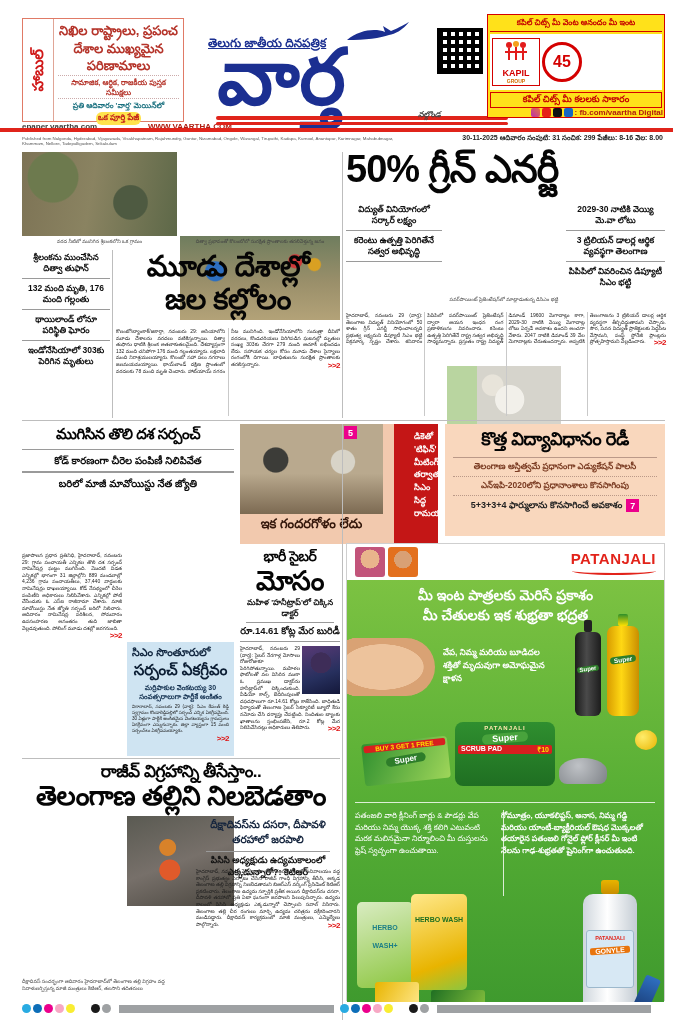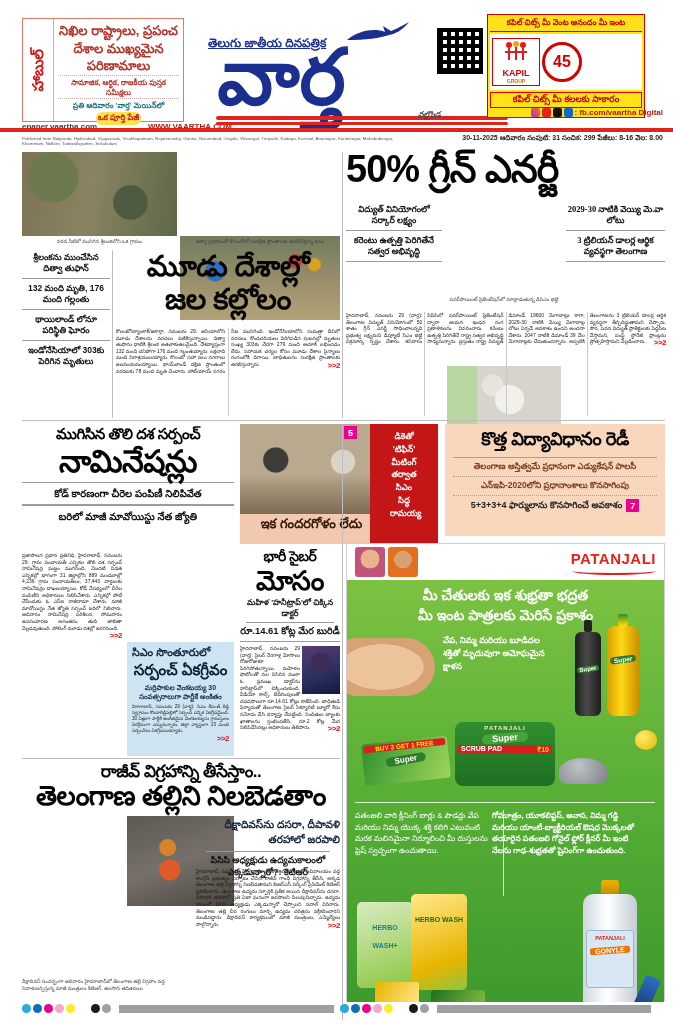--- a/index.html
+++ b/index.html
@@ -48,21 +48,21 @@
   </svg>
   <div class="abs" style="left:218px;top:38px;width:290px;font-family:'DejaVu Serif',serif;font-size:78px;line-height:1;font-weight:800;color:#1b2f91;transform:skewX(-2deg);">వార్త</div>
   <div class="abs" style="left:216px;top:116px;width:292px;height:4px;background:#e0241b;border-radius:2px;"></div>
   <div class="abs" style="left:216px;top:122px;width:292px;height:3px;background:#e0241b;border-radius:2px;"></div>
 
   <div class="abs" style="left:437px;top:28px;width:42px;height:42px;border:2px solid #000;
        background:
         repeating-linear-gradient(0deg,#000 0 4px,transparent 4px 8px),
         repeating-linear-gradient(90deg,#000 0 4px,#fff 4px 8px);"></div>
 
-  <div class="abs" style="left:487px;top:14px;width:158px;height:104px;background:#ffe11a;border:1.5px solid #d40000;padding:2px;box-sizing:border-box;">
+  <div class="abs" style="left:487px;top:14px;width:178px;height:104px;background:#ffe11a;border:1.5px solid #d40000;padding:2px;box-sizing:border-box;">
     <div style="font-size:8px;font-weight:800;color:#c40000;text-align:center;border-bottom:1px solid #d40000;padding:1px 0 2px;">కపిల్ చిట్స్ మీ వెంట ఆనందం మీ ఇంట</div>
     <div style="display:flex;align-items:center;background:#fff;margin-top:2px;height:56px;">
       <div style="width:44px;text-align:center;border:1px solid #d40000;margin:2px;padding:1px;">
         <svg width="28" height="24" viewBox="0 0 28 24">
           <circle cx="7" cy="5" r="3" fill="#e21c1c"></circle>
             <circle cx="14" cy="4" r="3" fill="#f4a01c"></circle>
             <circle cx="21" cy="5" r="3" fill="#e21c1c"></circle>
           <path d="M7 8 L7 20 M14 7 L14 20 M21 8 L21 20 M3 12 L25 12" stroke="#e21c1c" stroke-width="2" fill="none"></path>
         </svg>
         <div style="font-size:9px;font-weight:800;color:#d40000;">KAPIL</div>
@@ -128,36 +128,36 @@
     <div class="pt">విద్యుత్ వినియోగంలో సర్కార్ లక్ష్యం</div>
     <div class="hairline"></div>
     <div class="pt">కరెంటు ఉత్పత్తి పెరిగితేనే సత్వర అభివృద్ధి</div>
     <div class="hairline"></div>
   </div>
   <div class="abs ph" style="left:447px;top:198px;width:114px;height:96px;background:
       radial-gradient(circle at 55% 35%,#f2f0ea 0 16%,transparent 17%),
       radial-gradient(circle at 40% 20%,#e8e4da 0 10%,transparent 11%),
       linear-gradient(90deg,#b9d5a0 0 26%,#d6d4cc 26% 100%);"></div>
   <div class="abs cap" style="left:447px;top:296px;width:114px;">పవర్‌పాయింట్ ప్రెజెంటేషన్‌లో మాట్లాడుతున్న డిసిఎం భట్టి</div>
-  <div class="abs" style="left:566px;top:200px;width:99px;font-family:Liberation Serif, serif;">
+  <div class="abs" style="left:566px;top:200px;width:99px;">
     <div class="pt">2029-30 నాటికి వెయ్యి మె.వా లోటు</div>
     <div class="hairline"></div>
     <div class="pt">3 ట్రిలియన్ డాలర్ల ఆర్థిక వ్యవస్థగా తెలంగాణ</div>
     <div class="hairline"></div>
+    <div class="pt">పిపిపిలో వివరించిన డిప్యూటీ సిఎం భట్టి</div>
   </div>
   <div class="abs body-txt cols4" style="left:346px;top:312px;width:320px;height:104px;">
     <span>హైదరాబాద్, నవంబరు 29 (వార్త): తెలంగాణ విద్యుత్ వినియోగంలో 50 శాతం గ్రీన్ ఎనర్జీ సాధించాలన్నది ప్రభుత్వ లక్ష్యమని డిప్యూటీ సిఎం భట్టి విక్రమార్క స్పష్టం చేశారు. శనివారం పిపిపిలో పవర్‌పాయింట్ ప్రెజెంటేషన్ ద్వారా ఆయన ఇంధన రంగ ప్రణాళికలను వివరించారు. కరెంటు ఉత్పత్తి పెరిగితేనే రాష్ట్ర సత్వర అభివృద్ధి సాధ్యమన్నారు. ప్రస్తుతం రాష్ట్ర విద్యుత్ డిమాండ్ 19600 మెగావాట్లు కాగా, 2029-30 నాటికి వెయ్యి మెగావాట్ల లోటు ఏర్పడే అవకాశం ఉందని అంచనా వేశారు. 2047 నాటికి డిమాండ్ 39 వేల మెగావాట్లకు చేరుతుందన్నారు. అప్పటికి తెలంగాణను 3 ట్రిలియన్ డాలర్ల ఆర్థిక వ్యవస్థగా తీర్చిదిద్దుతామని చెప్పారు. సౌర, పవన విద్యుత్ ప్రాజెక్టులకు పెద్దపీట వేస్తామని, పంప్డ్ స్టోరేజీ ప్లాంట్లను ప్రోత్సహిస్తామని వెల్లడించారు.</span>
     <span class="jump">&gt;&gt;2</span>
   </div>
 
   <div class="abs hrule" style="left:22px;top:420px;width:643px;"></div>
 
   <div class="abs" style="left:22px;top:425px;width:212px;">
     <div class="hl" style="font-size:15px;">ముగిసిన తొలి దశ సర్పంచ్</div>
-    <div class="hl" style="font-size:31px;line-height:1.05;">నామినేషన్లు</div>
     <div class="hairline" style="margin-top:3px;"></div>
     <div class="pt" style="font-size:10px;">కోడ్ కారణంగా చీరెల పంపిణీ నిలిపివేత</div>
     <div class="hairline"></div>
     <div class="hairline"></div>
     <div class="pt" style="font-size:10px;">బరిలో మాజీ మావోయిస్టు నేత జ్యోతి</div>
   </div>
   <div class="abs body-txt" style="left:22px;top:552px;width:100px;height:204px;">
     <span>ప్రజాపాలన ప్రధాన ప్రతినిధి, హైదరాబాద్, నవంబరు 29: గ్రామ పంచాయతీ ఎన్నికల తొలి దశ సర్పంచ్ నామినేషన్ల ఘట్టం ముగిసింది. మొదటి విడత ఎన్నికల్లో భాగంగా 31 జిల్లాల్లోని 889 మండలాల్లో 4,236 గ్రామ పంచాయతీలు, 37,440 వార్డులకు నామినేషన్లు దాఖలయ్యాయి. కోడ్ నేపథ్యంలో చీరెల పంపిణీని అధికారులు నిలిపివేశారు. ఎన్నికల్లో పోటీ చేసేందుకు ఓ ఎస్ఐ రాజీనామా చేశారు. మాజీ మావోయిస్టు నేత జ్యోతి సర్పంచ్ బరిలో నిలిచారు. ఆదివారం నామినేషన్ల పరిశీలన, సోమవారం ఉపసంహరణ అనంతరం తుది జాబితా వెల్లడవుతుంది. పోలింగ్ మూడు దశల్లో జరగనుంది.</span>
     <span class="jump">&gt;&gt;2</span>
   </div>
@@ -174,21 +174,21 @@
   </div>
 
   <div class="abs" style="left:240px;top:424px;width:198px;height:120px;background:#f2c9ae;">
     <div class="ph" style="position:absolute;left:0;top:0;width:143px;height:90px;background:
         radial-gradient(circle at 25% 40%,#3c3c38 0 10%,transparent 11%),
         radial-gradient(circle at 72% 42%,#d8d4c8 0 10%,transparent 11%),
         linear-gradient(180deg,#b9a98e 0 55%,#7c6a52 100%);">
       <div class="badge" style="position:absolute;right:26px;top:2px;">5</div>
     </div>
     <div style="position:absolute;left:0;top:92px;width:143px;font-size:13px;font-weight:800;color:#33160a;text-align:center;">ఇక గందరగోళం లేదు</div>
-    <div style="position:absolute;right:0;top:0;width:68px;height:120px;background:#c41616;color:#fff;font-size:8.5px;font-weight:bold;text-align:center;padding:6px 20px;box-sizing:border-box;line-height:1.5;">డికెతో 'టిఫిన్' మీటింగ్ తర్వాత సిఎం సిద్ధ రామయ్య</div>
+    <div style="position:absolute;right:0;top:0;width:44px;height:120px;background:#c41616;color:#fff;font-size:8.5px;font-weight:bold;text-align:center;padding:6px 20px;box-sizing:border-box;line-height:1.5;">డికెతో 'టిఫిన్' మీటింగ్ తర్వాత సిఎం సిద్ధ రామయ్య</div>
   </div>
 
   <div class="abs" style="left:445px;top:424px;width:220px;height:112px;background:#f9d7bd;padding:5px 8px;box-sizing:border-box;">
     <div class="hl" style="font-size:18px;">కొత్త విద్యావిధానం రెడీ</div>
     <div style="border-top:0.5px solid #b98;margin:3px 0;"></div>
     <div style="font-size:8.5px;font-weight:bold;color:#7a3b22;text-align:center;">తెలంగాణ అస్తిత్వమే ప్రధానంగా ఎడ్యుకేషన్ పాలసీ</div>
     <div style="border-top:0.5px dotted #b98;margin:3px 0;"></div>
     <div style="font-size:8.5px;font-weight:bold;color:#7a3b22;text-align:center;">ఎన్‌ఇపి-2020లోని ప్రధానాంశాలు కొనసాగింపు</div>
     <div style="border-top:0.5px dotted #b98;margin:3px 0;"></div>
     <div style="display:flex;align-items:center;justify-content:center;gap:4px;">
@@ -215,21 +215,21 @@
 
   <div class="abs hrule" style="left:22px;top:758px;width:318px;"></div>
   <div class="abs vrule" style="left:342px;top:424px;height:596px;"></div>
 
   <div class="abs hl" style="left:22px;top:762px;width:318px;font-size:17px;">రాజీవ్ విగ్రహాన్ని తీసేస్తాం..</div>
   <div class="abs hl" style="left:22px;top:782px;width:318px;font-size:27px;line-height:1.05;">తెలంగాణ తల్లిని నిలబెడతాం</div>
 
   <div class="abs cap" style="left:22px;top:978px;width:168px;text-align:left;">దీక్షాదివస్ సందర్భంగా ఆదివారం హైదరాబాద్‌లో తెలంగాణ తల్లి విగ్రహం వద్ద నివాళులర్పిస్తున్న మాజీ మంత్రులు కెటిఆర్, తలసాని తదితరులు</div>
 
   <div class="abs" style="left:196px;top:818px;width:144px;">
-    <div style="font-size:10.5px;font-weight:800;text-align:right;color:#14243d;">దీక్షాదివస్‌ను దసరా, దీపావళి తరహాలో జరపాలి</div>
+    <div style="font-size:10.5px;font-weight:800;text-align:center;color:#14243d;">దీక్షాదివస్‌ను దసరా, దీపావళి తరహాలో జరపాలి</div>
     <div class="hairline" style="margin:3px 10px;"></div>
     <div style="font-size:9px;font-weight:bold;text-align:center;color:#111;">పిసిసి అధ్యక్షుడు ఉద్యమకాలంలో ఎక్కడున్నారో?: కెటిఆర్</div>
   </div>
   <div class="abs body-txt" style="left:196px;top:868px;width:144px;height:126px;">
     <span>హైదరాబాద్, నవంబరు 29 (వార్త): అధికారంలోకి రాగానే సచివాలయం వద్ద కాంగ్రెస్ ప్రభుత్వం ఏర్పాటు చేసిన రాజీవ్ గాంధీ విగ్రహాన్ని తీసేసి, అక్కడ తెలంగాణ తల్లి విగ్రహాన్ని నిలబెడతామని బిఆర్ఎస్ వర్కింగ్ ప్రెసిడెంట్ కెటిఆర్ ప్రకటించారు. తెలంగాణ ఉద్యమ స్ఫూర్తికి ప్రతీక అయిన దీక్షాదివస్‌ను దసరా, దీపావళి తరహాలో ప్రతి ఏటా ఘనంగా జరపాలని పిలుపునిచ్చారు. ఉద్యమ కాలంలో పిసిసి అధ్యక్షుడు ఎక్కడున్నారో చెప్పాలని సవాల్ విసిరారు. తెలంగాణ తల్లి చీర రంగులు మార్చి ఉద్యమ చరిత్రను వక్రీకరించారని మండిపడ్డారు. దీక్షాదివస్ కార్యక్రమంలో మాజీ మంత్రులు, ఎమ్మెల్యేలు పాల్గొన్నారు.</span>
     <span class="jump">&gt;&gt;2</span>
   </div>
 
   <div class="abs" style="left:346px;top:543px;width:319px;height:458px;border:0.5px solid #cfcfcf;box-sizing:border-box;">
 
@@ -239,26 +239,26 @@
         <span class="ph" style="width:30px;height:30px;background:radial-gradient(circle at 50% 42%,#d9a074 0 38%,#e3701e 39% 100%);border-radius:3px;display:block;"></span>
       </div>
       <div style="text-align:right;">
         <div style="font-size:15px;font-weight:800;color:#e2231a;letter-spacing:0.5px;">PATANJALI</div>
         <div style="width:84px;height:6px;border-bottom:2.5px solid #e2231a;border-radius:50%;margin-left:auto;"></div>
       </div>
     </div>
 
     <div style="position:relative;height:422px;background:linear-gradient(180deg,#7cc242 0%,#55ad34 55%,#3f9a2e 100%);overflow:hidden;">
       <div style="text-align:center;padding-top:7px;">
+        <div style="font-size:14px;font-weight:800;color:#fff;">మీ ఇంట పాత్రలకు మెరిసే ప్రకాశం</div>
         <div style="font-size:14px;font-weight:800;color:#fff;">మీ చేతులకు ఇక శుభ్రతా భద్రత</div>
-        <div style="font-size:14px;font-weight:800;color:#fff;">మీ ఇంట పాత్రలకు మెరిసే ప్రకాశం</div>
       </div>
 
       <span class="ph" style="position:absolute;left:0;top:58px;width:88px;height:58px;border-radius:0 30px 30px 0;background:radial-gradient(ellipse at 40% 50%,#edc39c 0 55%,#d9a274 56% 80%,transparent 81%);display:block;"></span>
-      <div style="position:absolute;left:96px;top:54px;width:112px;font-size:8.5px;font-weight:bold;color:#fff;line-height:1.5;">వేప, నిమ్మ మరియు బూడిదల శక్తితో మృదువుగా అమోఘమైన క్షాళన</div>
+      <div style="position:absolute;left:96px;top:66px;width:112px;font-size:8.5px;font-weight:bold;color:#fff;line-height:1.5;">వేప, నిమ్మ మరియు బూడిదల శక్తితో మృదువుగా అమోఘమైన క్షాళన</div>
 
       <div style="position:absolute;left:228px;top:40px;width:26px;height:96px;">
         <div style="width:8px;height:12px;background:#222;margin:0 auto;border-radius:2px;"></div>
         <div style="width:26px;height:84px;background:linear-gradient(90deg,#1c1c1c,#4a4a4a 45%,#1c1c1c);border-radius:6px;position:relative;">
           <span style="position:absolute;left:2px;top:34px;width:22px;font-size:6px;font-weight:800;color:#fff;background:#2e7d2a;border-radius:6px;text-align:center;transform:rotate(-8deg);">Super</span>
         </div>
       </div>
 
       <div style="position:absolute;left:260px;top:34px;width:32px;height:104px;">
         <div style="width:10px;height:12px;background:linear-gradient(180deg,#2e8f2a,#ffe100);margin:0 auto;border-radius:2px;"></div>
@@ -282,21 +282,21 @@
           <span style="font-size:7px;font-weight:800;color:#ffe100;">₹10</span>
         </div>
       </div>
 
       <span style="position:absolute;left:212px;top:178px;width:48px;height:26px;border-radius:50% 50% 8px 8px;background:radial-gradient(circle at 40% 30%,#bfc2c6,#7e8287);display:block;"></span>
 
       <div style="position:absolute;left:8px;top:222px;width:300px;border-top:1px solid rgba(255,255,255,0.8);"></div>
 
       <div style="position:absolute;left:8px;top:230px;width:142px;font-size:7.8px;font-weight:normal;color:#fff;line-height:1.5;">పతంజలి వారి క్లీనింగ్ బార్లు &amp; పౌడర్లు వేప మరియు నిమ్మ యొక్క శక్తి కలిగి ఎటువంటి మరక మలినమైనా నిర్మూలించి మీ దుస్తులను ఫ్రెష్ స్వచ్ఛంగా ఉంచుతాయి.</div>
       <div style="position:absolute;left:156px;top:230px;height:86px;width:1px;background:rgba(255,255,255,0.8);"></div>
-      <div style="position:absolute;left:145px;top:230px;width:150px;font-size:7.8px;font-weight:bold;color:#fff;line-height:1.5;">గోమూత్రం, యూకలిప్టస్, అనాస, నిమ్మ గడ్డి మరియు యాంటీ-బ్యాక్టీరియల్ ఔషధ మొక్కలతో తయారైన పతంజలి గోనైల్ ఫ్లోర్ క్లీనర్ మీ ఇంటి నేలను గాఢ-శుభ్రతతో షైనింగ్‌గా ఉంచుతుంది.</div>
+      <div style="position:absolute;left:154px;top:230px;width:150px;font-size:7.8px;font-weight:bold;color:#fff;line-height:1.5;">గోమూత్రం, యూకలిప్టస్, అనాస, నిమ్మ గడ్డి మరియు యాంటీ-బ్యాక్టీరియల్ ఔషధ మొక్కలతో తయారైన పతంజలి గోనైల్ ఫ్లోర్ క్లీనర్ మీ ఇంటి నేలను గాఢ-శుభ్రతతో షైనింగ్‌గా ఉంచుతుంది.</div>
 
       <div style="position:absolute;left:10px;top:322px;width:56px;height:86px;background:linear-gradient(160deg,#d9ecc2,#8cc63f);border-radius:5px;padding:14px 2px 0;box-sizing:border-box;text-align:center;">
         <span style="font-size:7px;font-weight:800;color:#1d7f86;">HERBO WASH+</span>
       </div>
       <div style="position:absolute;left:64px;top:314px;width:56px;height:96px;background:linear-gradient(160deg,#ffe88a,#e8b400 70%,#8cc63f);border-radius:5px;padding:14px 2px 0;box-sizing:border-box;text-align:center;">
         <span style="font-size:7px;font-weight:800;color:#1f6f22;">HERBO WASH</span>
       </div>
       <span style="position:absolute;left:28px;top:402px;width:44px;height:26px;background:linear-gradient(120deg,#e8b400,#ffe88a);border-radius:3px;display:block;"></span>
       <span style="position:absolute;left:84px;top:410px;width:54px;height:28px;background:linear-gradient(120deg,#1f6f22,#8cc63f);border-radius:3px;display:block;"></span>
 

